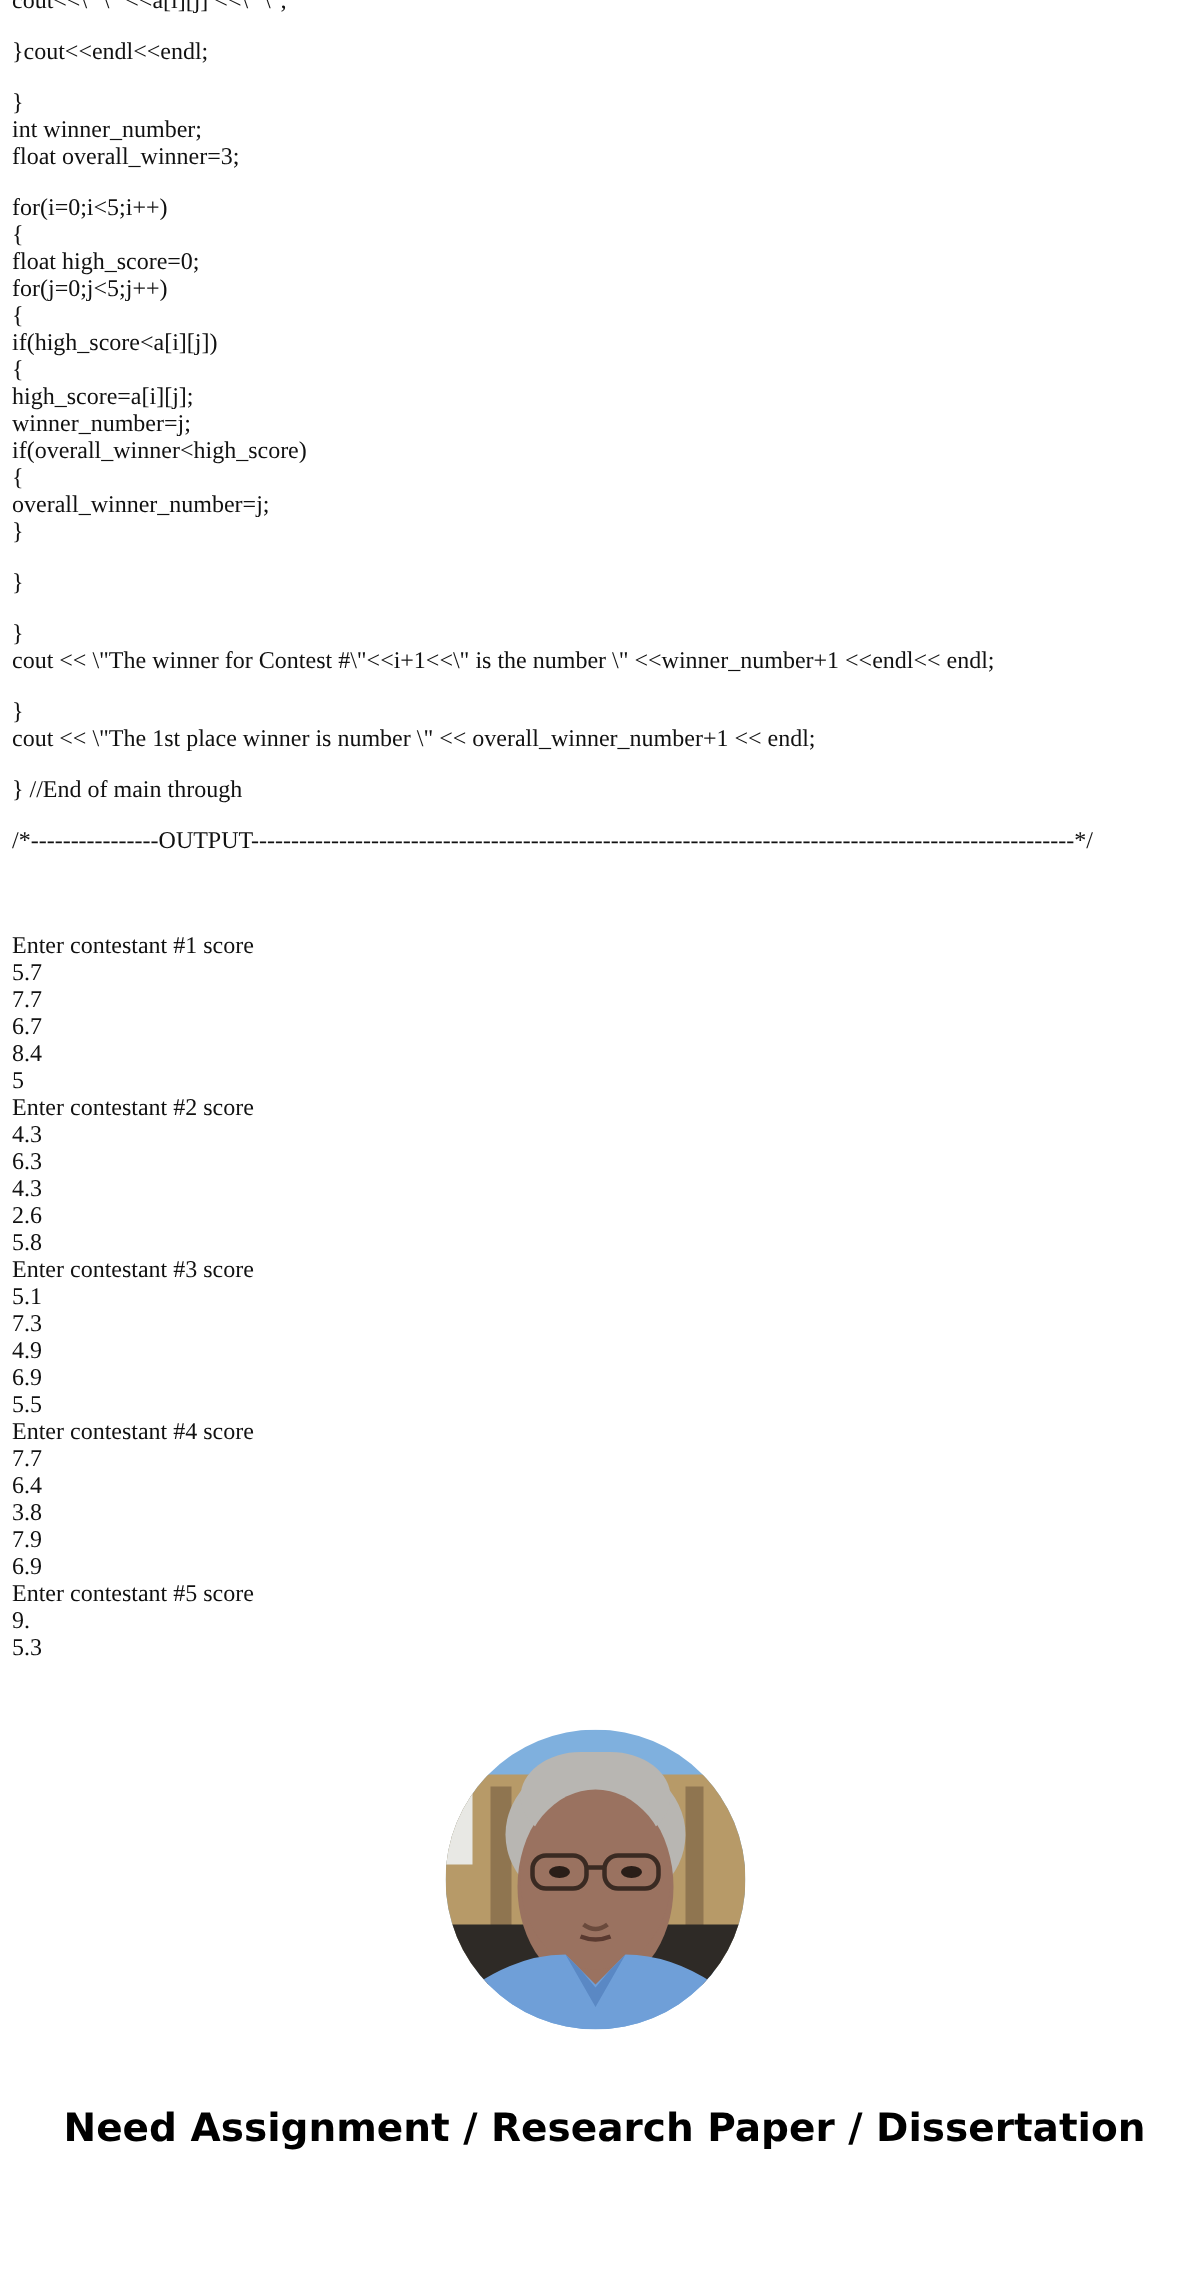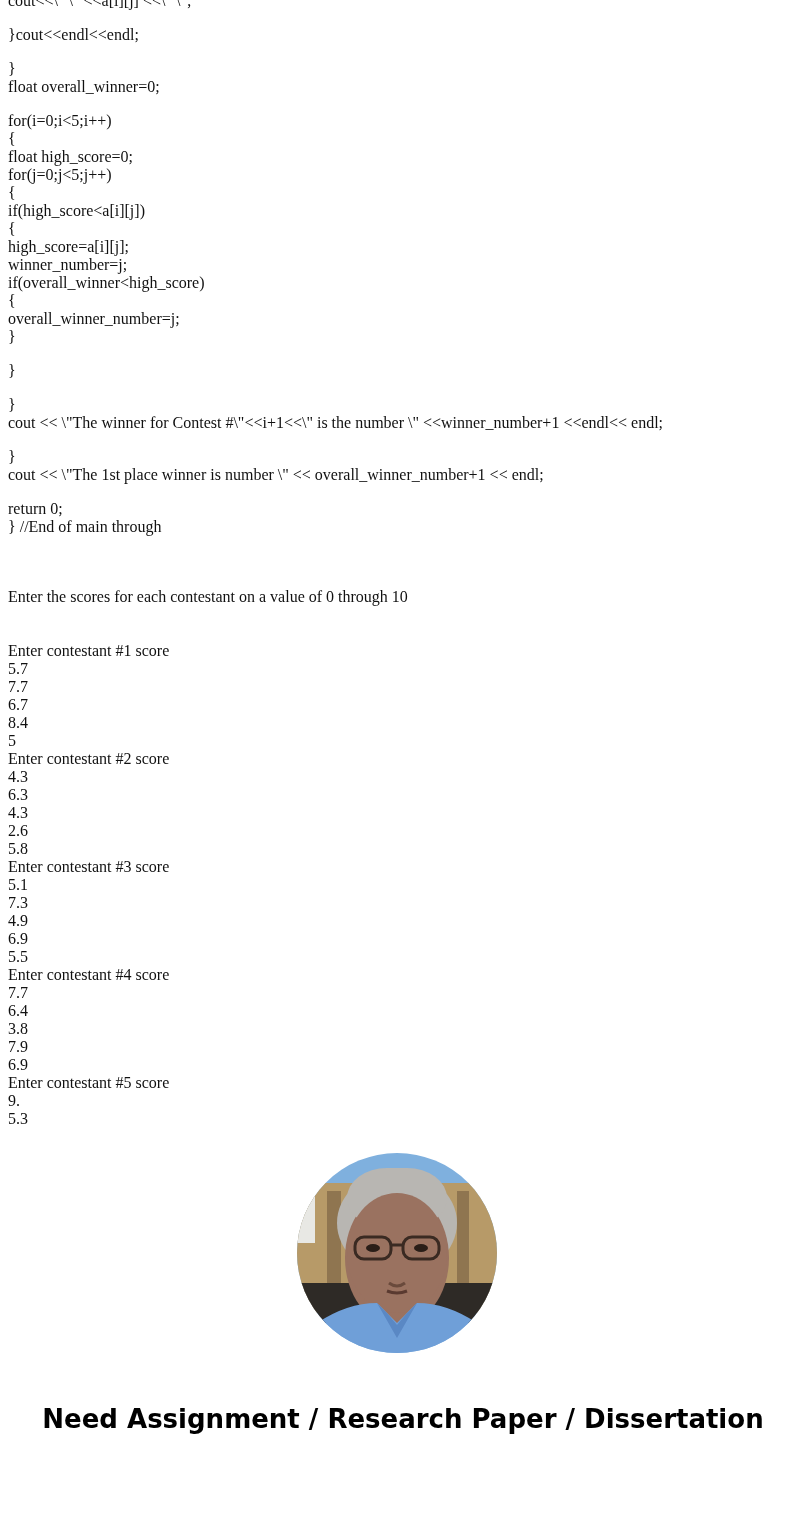--- a/index.html
+++ b/index.html
@@ -44,30 +44,30 @@
   }
   .footer .fl { display: block; padding-left: 12px; }
 </style>
 </head>
 <body>
 
 <div class="content">
   <div id="code-block">
       <div class="para"><span class="line">cout&lt;&lt;\" \" &lt;&lt;a[i][j] &lt;&lt;\" \";</span></div>
       <div class="para"><span class="line">}cout&lt;&lt;endl&lt;&lt;endl;</span></div>
-      <div class="para"><span class="line">}</span><span class="line">float overall_winner=0;</span></div>
+      <div class="para"><span class="line">}</span><span class="line">int winner_number;</span><span class="line">float overall_winner=3;</span></div>
       <div class="para"><span class="line">for(i=0;i&lt;5;i++)</span><span class="line">{</span><span class="line">float high_score=0;</span><span class="line">for(j=0;j&lt;5;j++)</span><span class="line">{</span><span class="line">if(high_score&lt;a[i][j])</span><span class="line">{</span><span class="line">high_score=a[i][j];</span><span class="line">winner_number=j;</span><span class="line">if(overall_winner&lt;high_score)</span><span class="line">{</span><span class="line">overall_winner_number=j;</span><span class="line">}</span></div>
       <div class="para"><span class="line">}</span></div>
       <div class="para"><span class="line">}</span><span class="line">cout &lt;&lt; \"The winner for Contest #\"&lt;&lt;i+1&lt;&lt;\" is the number \" &lt;&lt;winner_number+1 &lt;&lt;endl&lt;&lt; endl;</span></div>
       <div class="para"><span class="line">}</span><span class="line">cout &lt;&lt; \"The 1st place winner is number \" &lt;&lt; overall_winner_number+1 &lt;&lt; endl;</span></div>
-      <div class="para"><span class="line">return 0;</span><span class="line">} //End of main through</span></div>
+      <div class="para"><span class="line">} //End of main through</span></div>
+      <div class="para"><span class="line">/*----------------OUTPUT-------------------------------------------------------------------------------------------------------*/</span></div>
     </div>
   <div id="output-block">
     <div class="para">
-      <span class="line">Enter the scores for each contestant on a value of 0 through 10</span>
       <div id="contestants"><span class="line">Enter contestant #1 score</span><span class="line">5.7</span><span class="line">7.7</span><span class="line">6.7</span><span class="line">8.4</span><span class="line">5</span><span class="line">Enter contestant #2 score</span><span class="line">4.3</span><span class="line">6.3</span><span class="line">4.3</span><span class="line">2.6</span><span class="line">5.8</span><span class="line">Enter contestant #3 score</span><span class="line">5.1</span><span class="line">7.3</span><span class="line">4.9</span><span class="line">6.9</span><span class="line">5.5</span><span class="line">Enter contestant #4 score</span><span class="line">7.7</span><span class="line">6.4</span><span class="line">3.8</span><span class="line">7.9</span><span class="line">6.9</span><span class="line">Enter contestant #5 score</span><span class="line">9.</span><span class="line">5.3</span></div>
     </div>
   </div>
 </div>
 
 <div class="avatar-wrap">
   <svg width="200" height="200" viewBox="0 0 200 200">
     <rect x="0" y="0" width="200" height="200" fill="#7fb0de"></rect>
     <rect x="0" y="30" width="200" height="130" fill="#b79a68"></rect>
     <rect x="0" y="40" width="18" height="50" fill="#e8e8e4"></rect>

